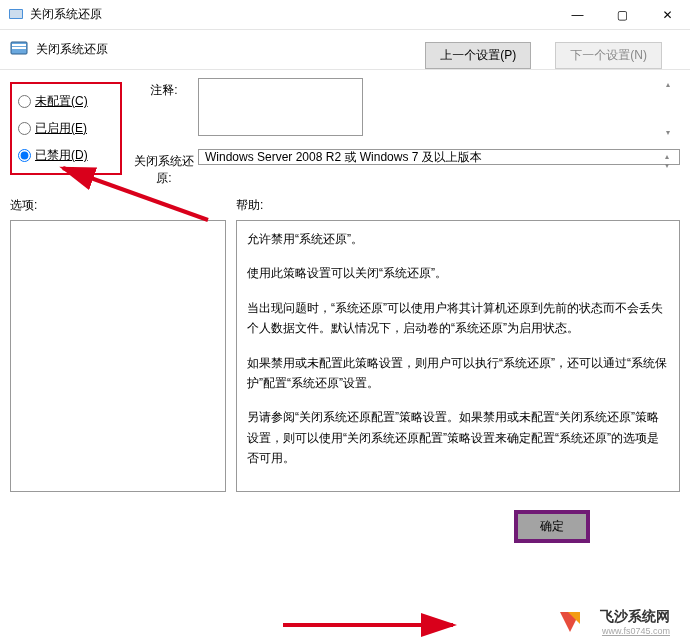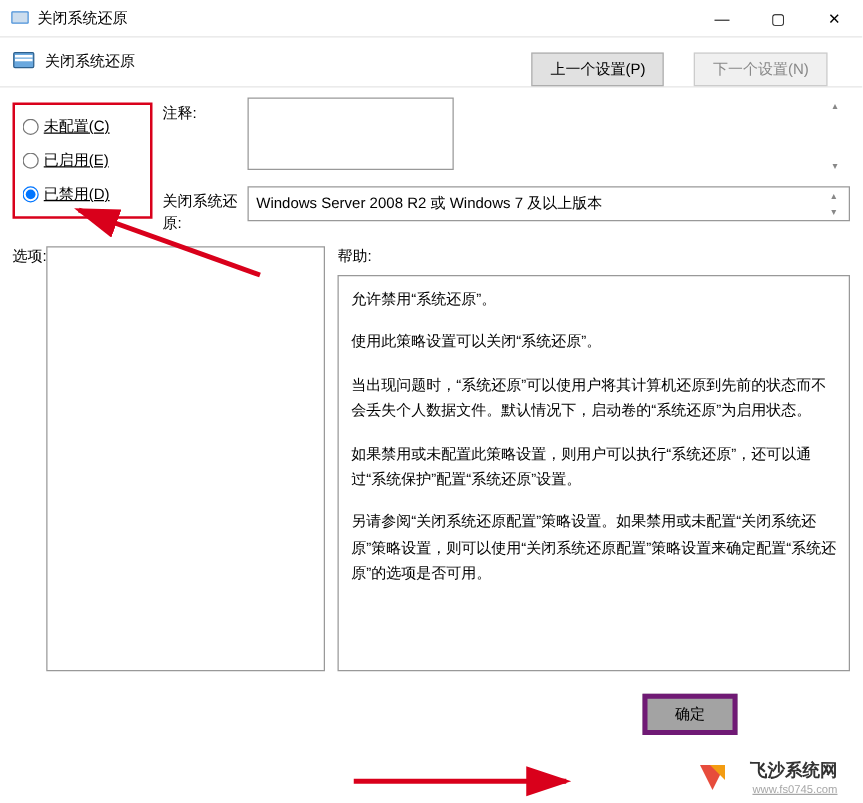--- a/index.html
+++ b/index.html
@@ -110,63 +110,64 @@
       flex-direction: column;
       gap: 10px;
     }
     .field-row {
       display: flex;
       align-items: flex-start;
     }
     .field-label {
       width: 68px;
       padding-top: 4px;
-      text-align: left;
+      text-align: center;
     }
     .comment-box {
       flex: 1;
       height: 58px;
       border: 1px solid #999;
       background: #fff;
       padding: 4px;
       resize: none;
       font-family: inherit;
       font-size: 12px;
       position: relative;
     }
     .platform-box {
       flex: 1;
-      height: 28px;
+      height: 16px;
       border: 1px solid #999;
       padding: 4px 6px;
       background: #fff;
       display: flex;
+      align-items: center;
       position: relative;
     }
     .scroll-indicator {
       position: absolute;
       right: 2px;
       top: 2px;
       bottom: 2px;
       width: 12px;
       display: flex;
       flex-direction: column;
       justify-content: space-between;
       color: #888;
       font-size: 8px;
     }
     .content-bottom {
       display: flex;
       padding: 10px;
       gap: 10px;
     }
     .options-col {
-      width: 250px;
-      display: flex;
-      flex-direction: row;
+      width: 216px;
+      display: flex;
+      flex-direction: column;
     }
     .help-col {
       flex: 1;
       display: flex;
       flex-direction: column;
     }
     .section-label {
       margin-bottom: 6px;
       font-size: 12px;
     }

